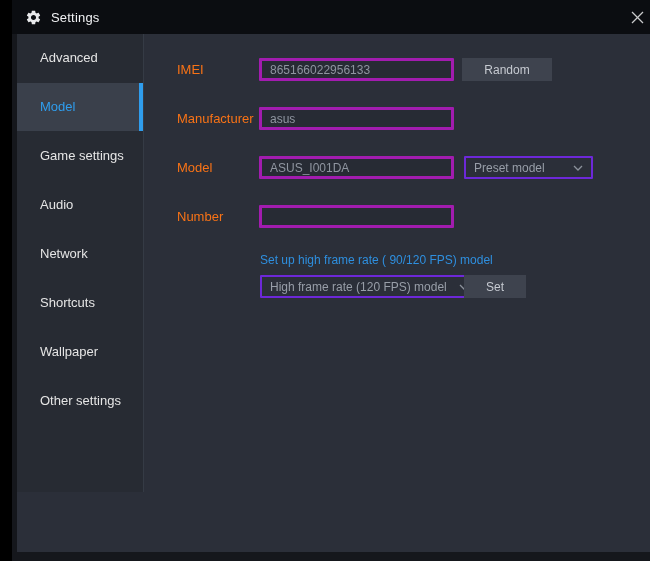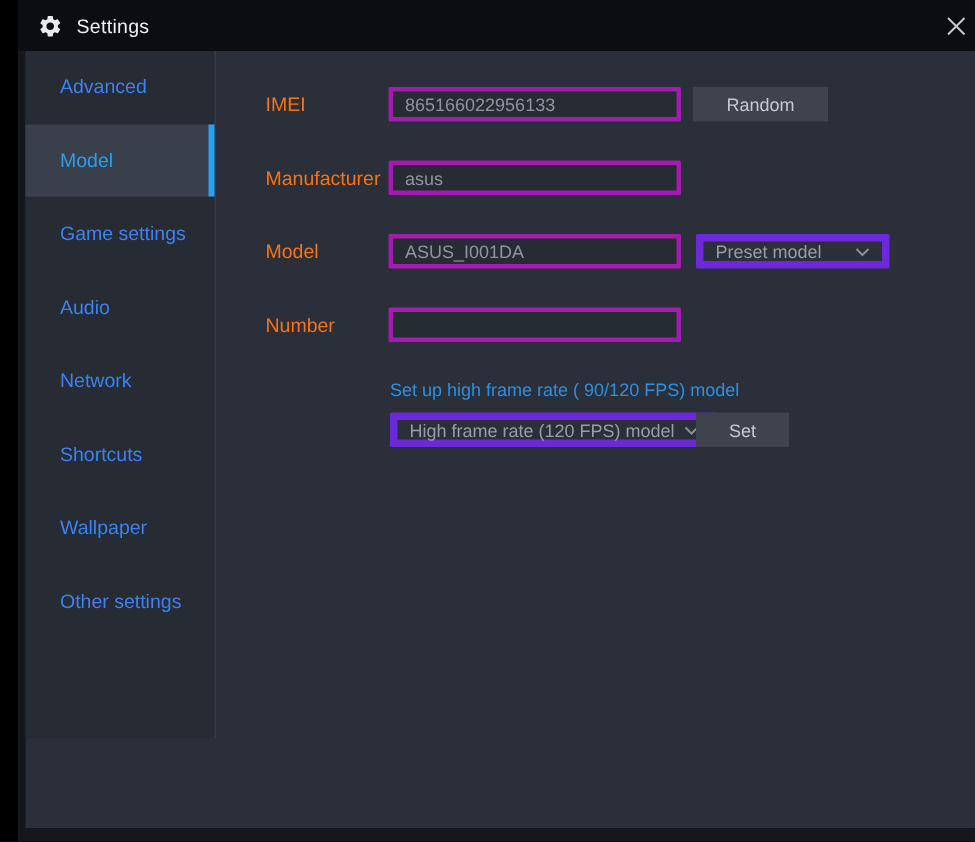--- a/index.html
+++ b/index.html
@@ -34,21 +34,21 @@
     position:absolute; left:0; top:0; width:126px; height:458px;
     background:#272b33;
   }
   .side-divider {
     position:absolute; left:126px; top:0; width:1px; height:458px;
     background:#353b45;
   }
   .side-item {
     position:absolute; left:0; width:126px; height:48px;
     padding-left:23px; line-height:48px;
-    font-size:13px; color:#3b82f6; cursor:pointer;
+    font-size:13px; color:#e5e5e5; cursor:pointer;
   }
   .side-item.active { background:#3a404b; color:#2f9ded; }
   .side-item .active-bar {
     display:none;
   }
   .side-item.active .active-bar {
     display:block; position:absolute; right:-1px; top:0; width:5px; height:48px;
     background:#2f9ded;
   }
 
@@ -62,21 +62,21 @@
     background:#272b34; border:3px solid #a21caf; border-radius:1px;
     color:#8f95a0; font-size:12px; padding:0 8px;
     font-family:"Liberation Sans", sans-serif; outline:none;
   }
   .gray-btn {
     position:absolute; height:23px; border:none; border-radius:0;
     background:#3e434e; color:#c6cad1; font-size:12px;
     font-family:"Liberation Sans", sans-serif; cursor:pointer;
   }
   .dropdown {
-    position:absolute; height:23px; border:5px solid #6d28d9; border-radius:1px;
+    position:absolute; height:23px; border:2px solid #6d28d9; border-radius:1px;
     display:flex; align-items:center; justify-content:space-between;
     padding:0 8px; color:#989ea8; font-size:12px; cursor:pointer;
     background:transparent;
   }
   .hfr-link {
     position:absolute; left:243px; top:219px;
     font-size:12px; color:#2e8fdf; cursor:pointer;
   }
 
   

